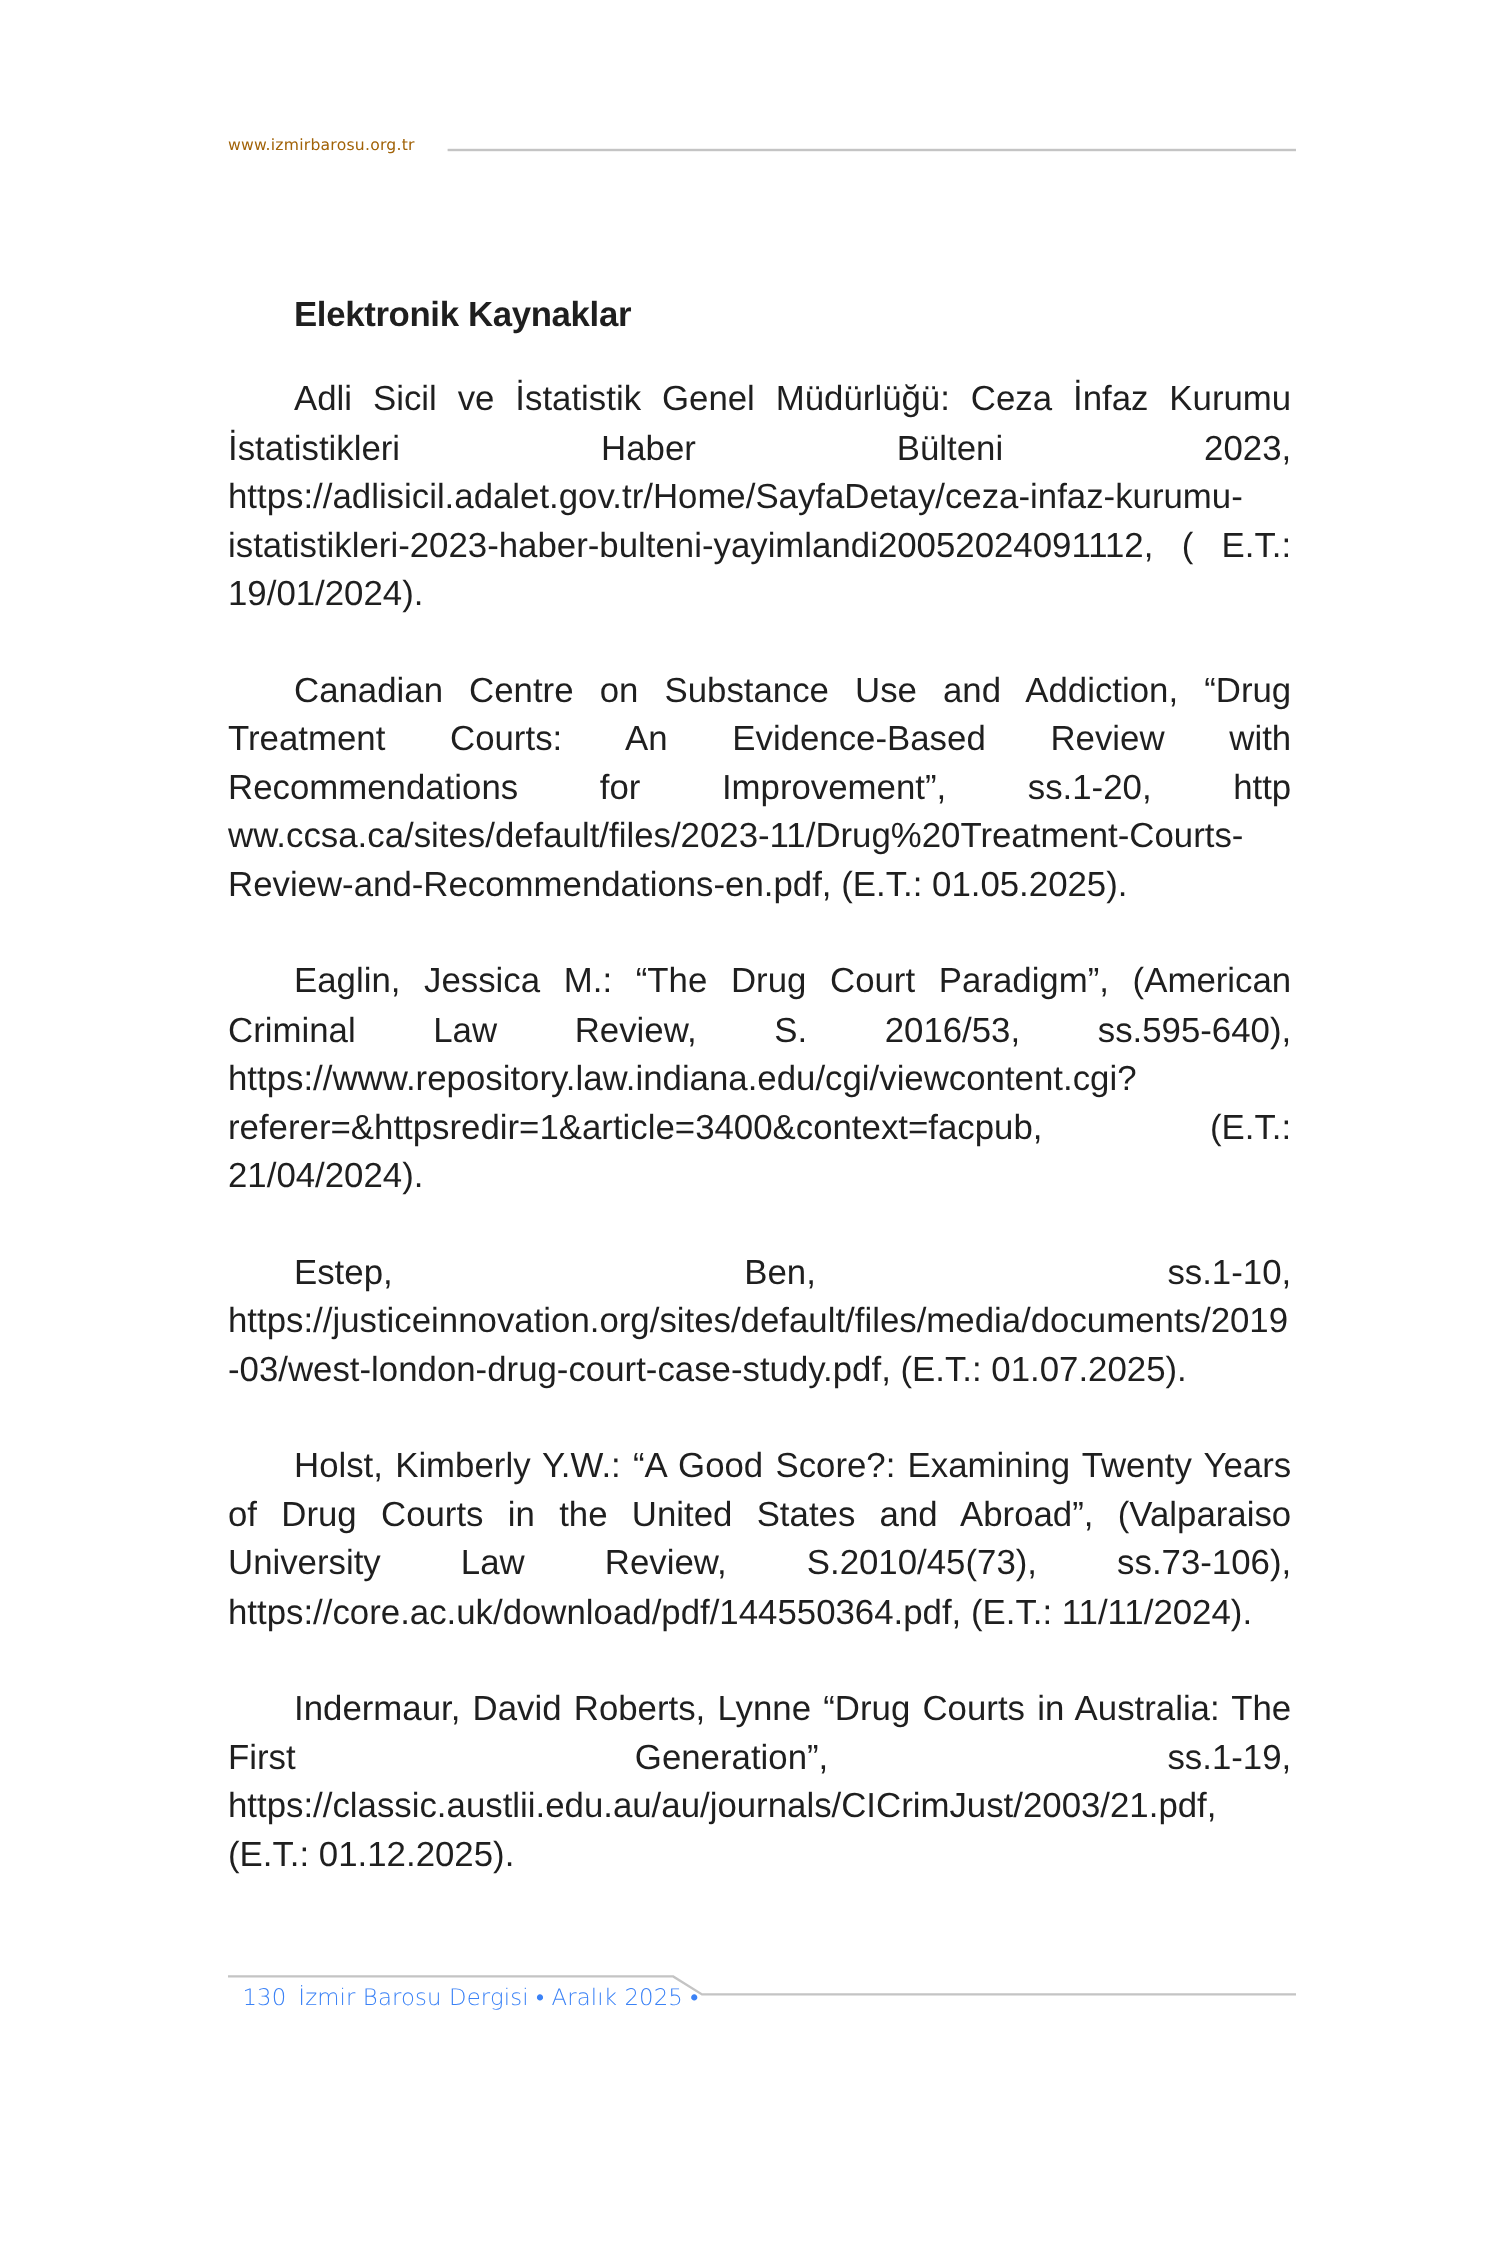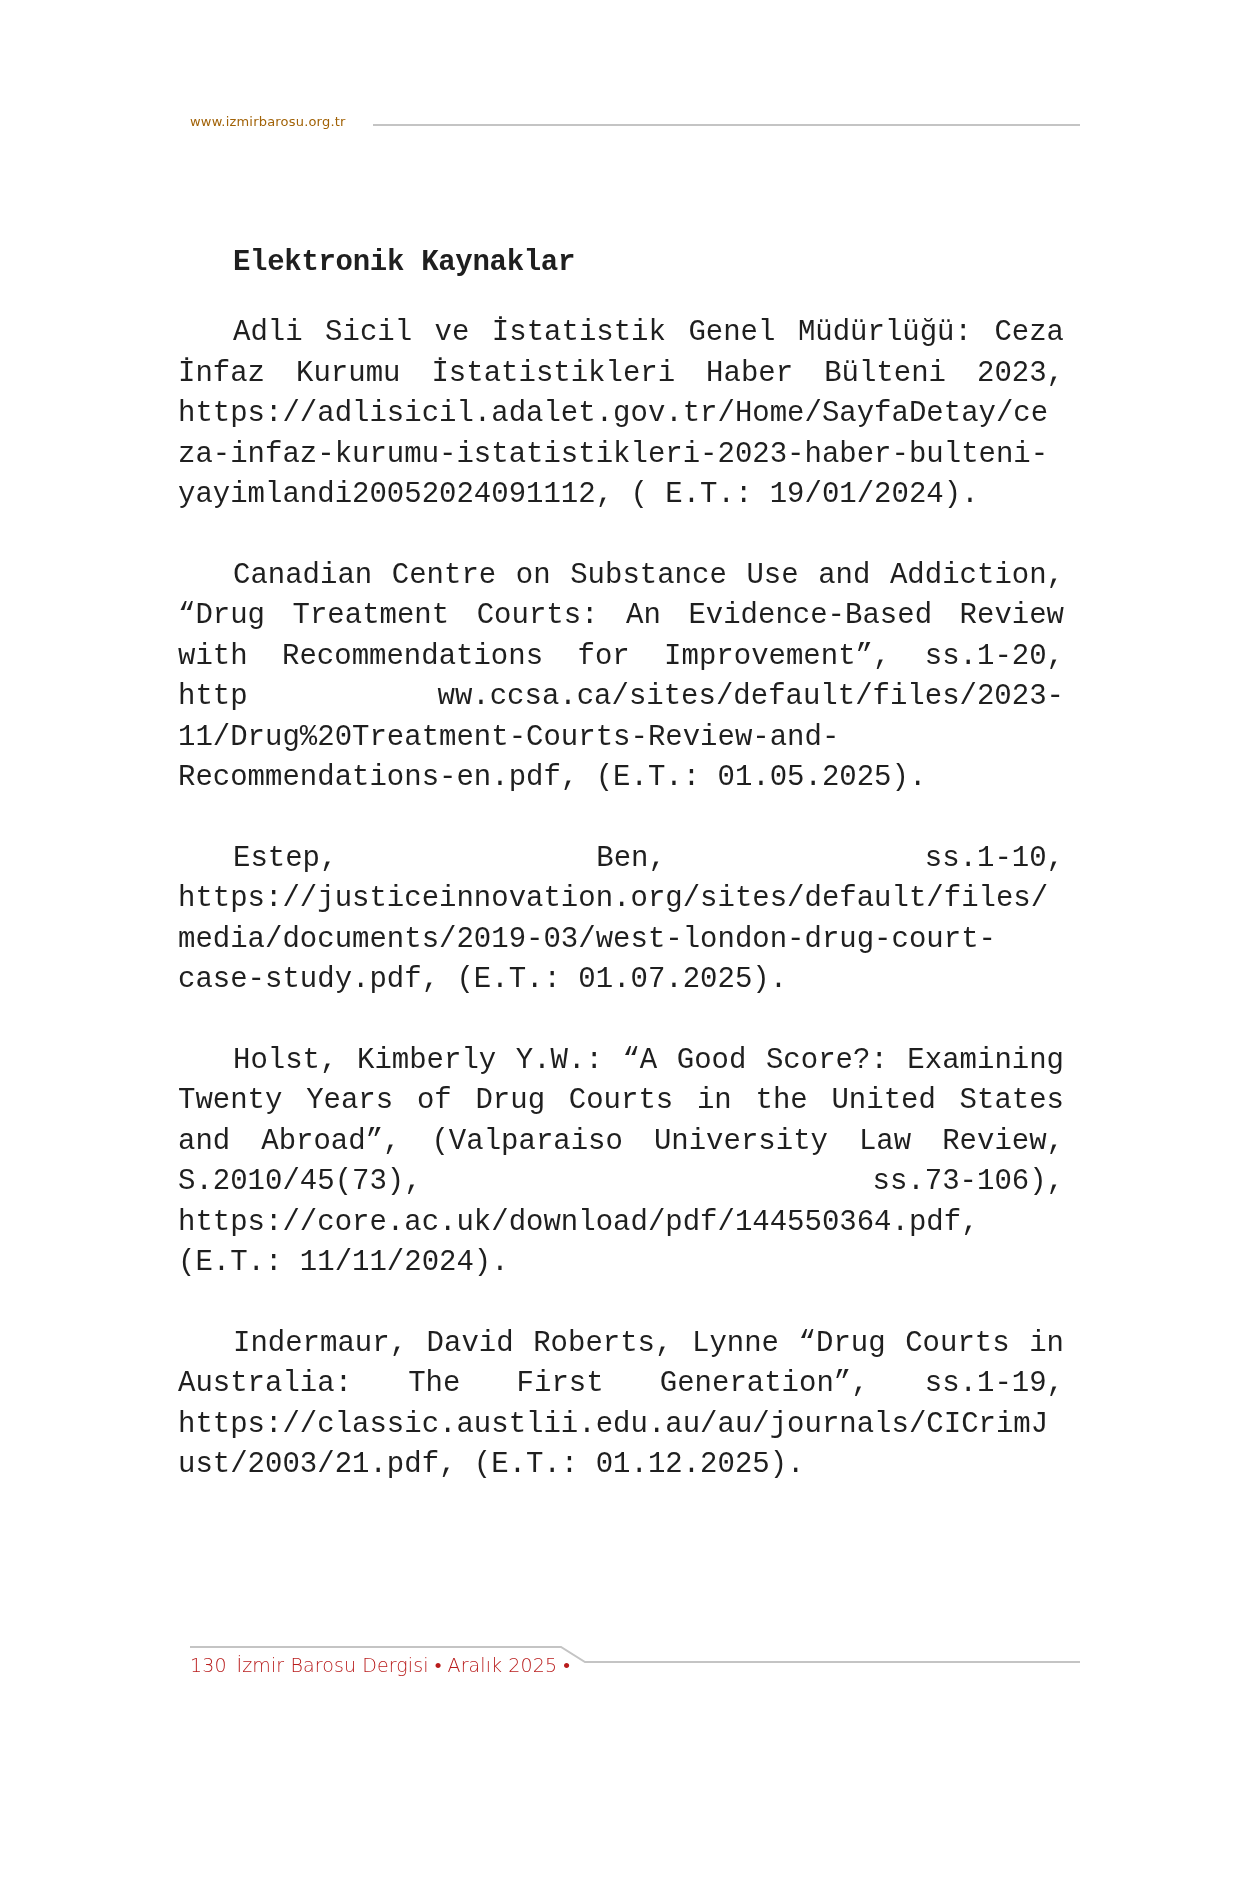--- a/index.html
+++ b/index.html
@@ -7,49 +7,50 @@
   .header-url {
     position: absolute; left: 190px; top: 114px;
     font-family: "DejaVu Sans", sans-serif; font-size: 13px; color: #a16207;
     letter-spacing: 0.2px;
   }
   .header-line {
     position: absolute; left: 373px; top: 124px; width: 707px; height: 2px;
     background: #c4c4c4;
   }
   .content {
-    position: absolute; left: 178px; top: 243px; width: 886px;
-    font-family: Liberation Mono, monospace; color: #1f1f1f;
+    position: absolute; left: 190px; top: 243px; width: 886px;
+    font-family: Liberation Sans, sans-serif; color: #1f1f1f;
   }
   .section-title {
     font-weight: bold; font-size: 29px; margin: 0 0 30px 55px; letter-spacing: -0.3px;
     line-height: 40px;
   }
   .ref {
     font-size: 29px; line-height: 40.5px; text-align: justify; text-indent: 55px;
     margin: 0 0 40px 0; hyphens: manual; word-break: break-word;
   }
   .footer-svg { position: absolute; left: 0; top: 0; }
   .footer-text {
-    position: absolute; left: 190px; top: 1654px;
-    font-family: "DejaVu Sans", sans-serif; font-size: 19px; color: #b91c1c;
+    position: absolute; left: 202px; top: 1654px;
+    font-family: "DejaVu Sans", sans-serif; font-size: 19px; color: #3b82f6;
     font-weight: 300; letter-spacing: 0.1px;
   }
   .footer-text .pg { margin-right: 10px; }
 </style>
 </head>
 <body>
 
 <div class="header-url">www.izmirbarosu.org.tr</div>
 <div class="header-line"></div>
 
 <div class="content">
   <div class="section-title">Elektronik Kaynaklar</div>
   <p class="ref">Adli Sicil ve İstatistik Genel Müdürlüğü: Ceza İnfaz Kurumu İstatistikleri Haber Bülteni 2023, https://adlisicil.adalet.gov.tr/Home/SayfaDetay/ceza-infaz-kurumu-istatistikleri-2023-haber-bulteni-yayimlandi20052024091112, ( E.T.: 19/01/2024).</p>
   <p class="ref">Canadian Centre on Substance Use and Addiction, “Drug Treatment Courts: An Evidence-Based Review with Recommendations for Improvement”, ss.1-20, http ww.ccsa.ca/sites/default/files/2023-11/Drug%20Treatment-Courts-Review-and-Recommendations-en.pdf, (E.T.: 01.05.2025).</p>
+  <p class="ref">Eaglin, Jessica M.: “The Drug Court Paradigm”, (American Criminal Law Review, S. 2016/53, ss.595-640), https://www.repository.law.indiana.edu/cgi/viewcontent.cgi?referer=&amp;httpsredir=1&amp;article=3400&amp;context=facpub, (E.T.: 21/04/2024).</p>
   <p class="ref">Estep, Ben, ss.1-10, https://justiceinnovation.org/sites/default/files/media/documents/2019-03/west-london-drug-court-case-study.pdf, (E.T.: 01.07.2025).</p>
   <p class="ref">Holst, Kimberly Y.W.: “A Good Score?: Examining Twenty Years of Drug Courts in the United States and Abroad”, (Valparaiso University Law Review, S.2010/45(73), ss.73-106), https://core.ac.uk/download/pdf/144550364.pdf, (E.T.: 11/11/2024).</p>
   <p class="ref">Indermaur, David Roberts, Lynne “Drug Courts in Australia: The First Generation”, ss.1-19, https://classic.austlii.edu.au/au/journals/CICrimJust/2003/21.pdf, (E.T.: 01.12.2025).</p>
 </div>
 
 <svg class="footer-svg" width="1260" height="1890">
   <polyline points="190,1647 561,1647 585,1662 1080,1662" fill="none" stroke="#c4c4c4" stroke-width="2"></polyline>
 </svg>
 <div class="footer-text">
   <span class="pg">130</span><span>İzmir Barosu Dergisi • Aralık 2025 •</span>

